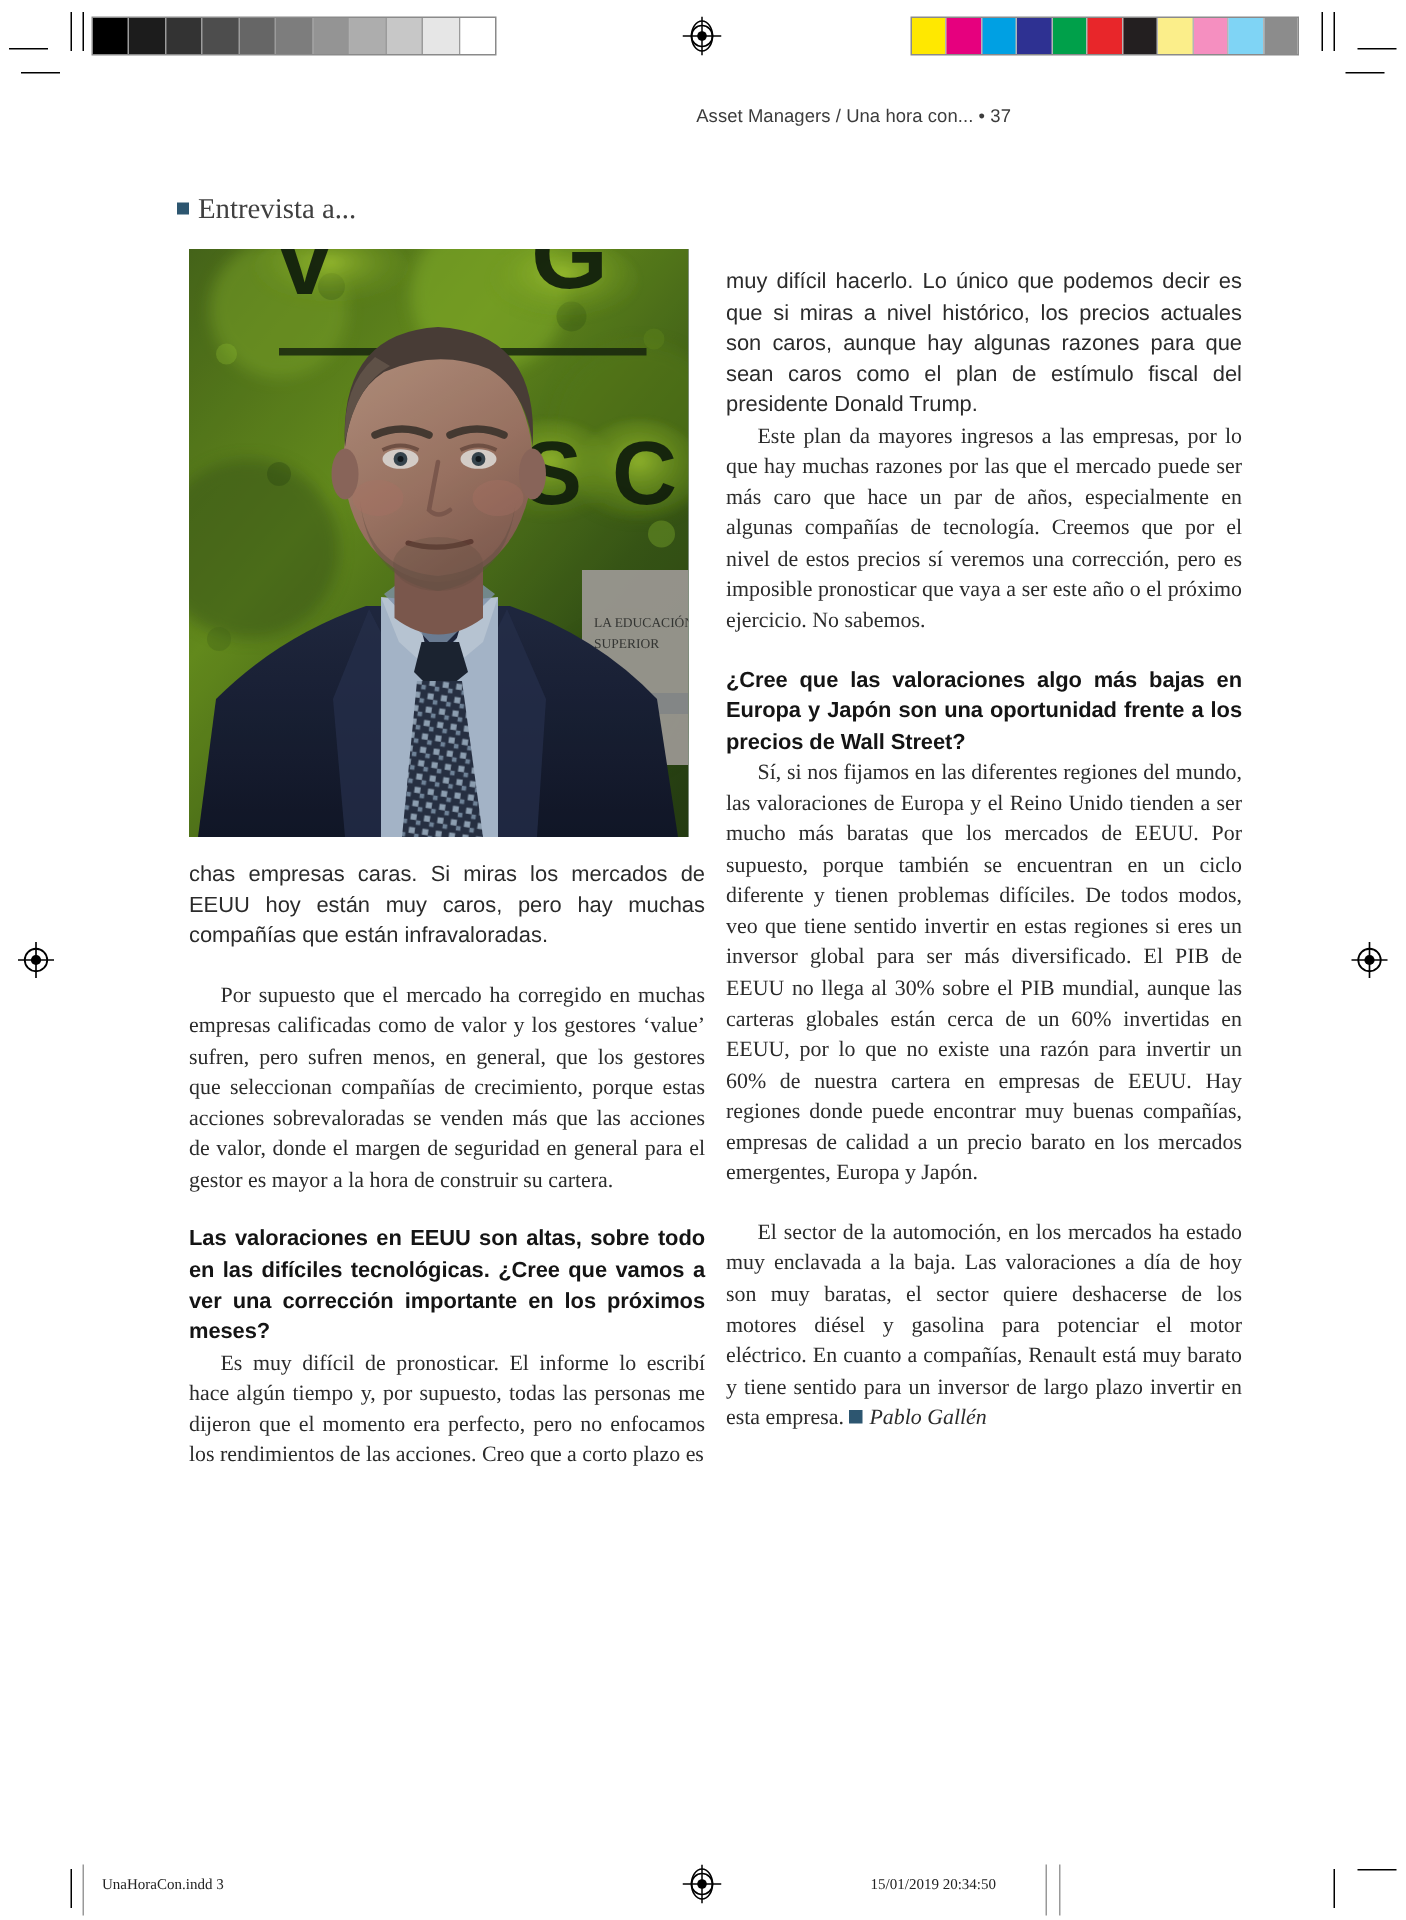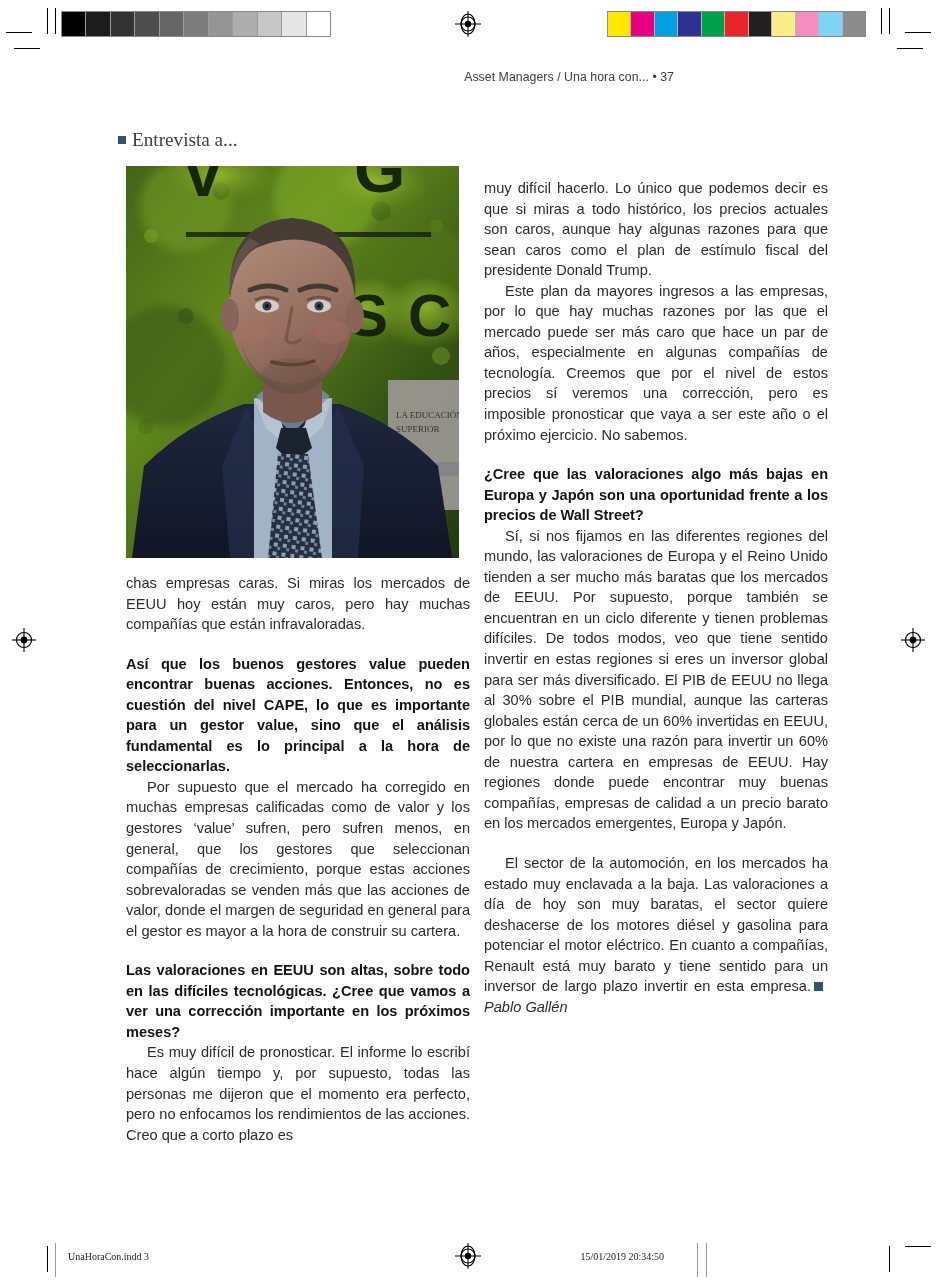--- a/index.html
+++ b/index.html
@@ -121,21 +121,21 @@
     line-height: 20.55px;
     color: #2b2b2b;
     text-align: justify;
     font-family: "Liberation Sans", sans-serif;
     hyphens: manual;
   }
   .col-left { left: 126px; top: 573px; }
   .col-right { left: 484px; top: 178px; }
 
   .col p { margin: 0; }
-  .col p.body { text-indent: 21px; }
+  .col p.body { text-indent: 21px; font-family: Liberation Serif, serif; }
   .col p.body-noind { text-indent: 0; }
   .col p.q {
     font-weight: bold;
     text-indent: 0;
     color: #141414;
     letter-spacing: -0.05px;
   }
   .col .gap { height: 19px; }
 
   .endmark {
@@ -382,28 +382,27 @@
       <ellipse cx="126" cy="166" rx="17" ry="12" fill="#bf7f6c" opacity="0.35"></ellipse>
       <ellipse cx="206" cy="166" rx="17" ry="12" fill="#bf7f6c" opacity="0.35"></ellipse>
 
       <rect width="333" height="392" fill="#0b1420" opacity="0.12"></rect>
     </svg>
   </div>
 
   <div class="col col-left" id="col-left">
       <p class="body-noind">chas empresas caras. Si miras los mercados de EEUU hoy están muy caros, pero hay muchas compañías que están infravaloradas.</p>
       <div class="gap"></div>
-      <p class="q">Así que los buenos gestores value pueden encontrar buenas acciones. Entonces, no es cuestión del nivel CAPE, lo que es importante para un gestor value, sino que el análisis fundamental es lo principal a la hora de seleccionarlas.</p>
       <p class="body">Por supuesto que el mercado ha corregido en muchas empresas calificadas como de valor y los gestores ‘value’ sufren, pero  sufren menos, en general, que los gestores que seleccionan compañías de crecimiento, porque estas acciones sobrevaloradas se venden más que las acciones de valor, donde el margen de seguridad en general para el gestor es mayor a la hora de construir su cartera.</p>
       <div class="gap"></div>
       <p class="q">Las valoraciones en EEUU son altas, sobre todo en las difíciles tecnológicas. ¿Cree que vamos a ver una corrección importante en los próximos meses?</p>
       <p class="body">Es muy difícil de pronosticar. El informe lo escribí hace algún tiempo y, por supuesto, todas las personas me dijeron que el momento era perfecto, pero no enfocamos los rendimientos de las acciones. Creo que a corto plazo es</p>
     </div>
   <div class="col col-right" id="col-right">
-      <p class="body-noind">muy difícil hacerlo. Lo único que podemos decir es que si miras a todo histórico, los precios actuales son caros, aunque hay algunas razones para que sean caros como el plan de estímulo fiscal del presidente Donald Trump.</p>
+      <p class="body-noind">muy difícil hacerlo. Lo único que podemos decir es que si miras a nivel histórico, los precios actuales son caros, aunque hay algunas razones para que sean caros como el plan de estímulo fiscal del presidente Donald Trump.</p>
       <p class="body">Este plan da mayores ingresos a las empresas, por lo que hay muchas razones por las que el mercado puede ser más caro que hace un par de años, especialmente en algunas compañías de tecnología. Creemos que por el nivel de estos precios sí veremos una corrección, pero es imposible pronosticar que vaya a ser este año o el próximo ejercicio. No sabemos.</p>
       <div class="gap"></div>
       <p class="q">¿Cree que las valoraciones algo más bajas en Europa y Japón son una oportunidad frente a los precios de Wall Street?</p>
       <p class="body">Sí, si nos fijamos en las diferentes regiones del mundo, las valoraciones de Europa y el Reino Unido tienden a ser mucho más baratas que los mercados de EEUU. Por supuesto, porque también se encuentran en un ciclo diferente y tienen problemas difíciles. De todos modos, veo que tiene sentido invertir en estas regiones si eres un inversor global para ser más diversificado. El PIB de EEUU no llega al 30% sobre el PIB mundial, aunque las carteras globales están cerca de un 60% invertidas en EEUU, por lo que no existe una razón para invertir un 60% de nuestra cartera en empresas de EEUU. Hay regiones donde puede encontrar muy buenas compañías, empresas de calidad a un precio barato en los mercados emergentes, Europa y Japón.</p>
       <div class="gap"></div>
       <p class="body">El sector de la automoción, en los mercados ha estado muy enclavada a la baja. Las valoraciones a día de hoy son muy baratas, el sector quiere deshacerse de los motores diésel y gasolina para potenciar el motor eléctrico. En cuanto a compañías, Renault está muy barato y tiene sentido para un inversor de largo plazo invertir en esta empresa.<span class="endmark"></span><span class="byline">Pablo Gallén</span></p>
     </div>
 
   <div class="foot-rule" style="left:55px; top:1243px;"></div>
   <div class="foot-rule" style="right:55px; top:1243px;"></div>

